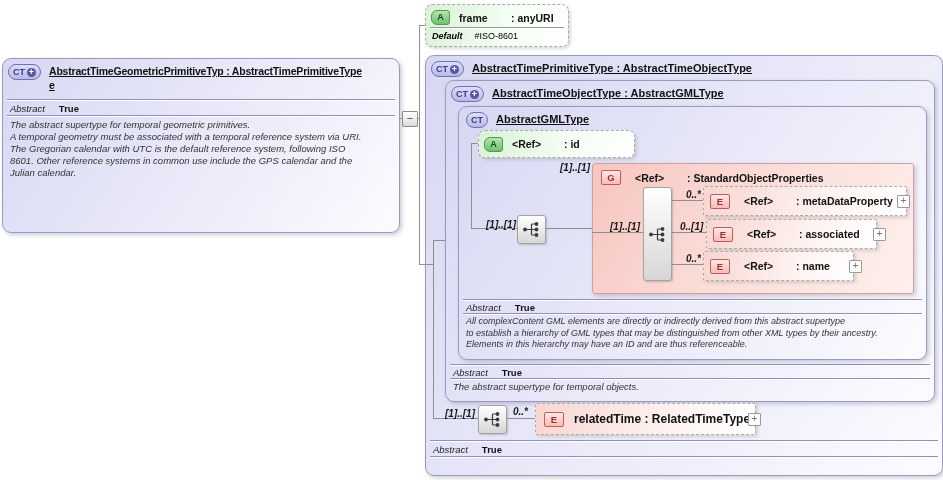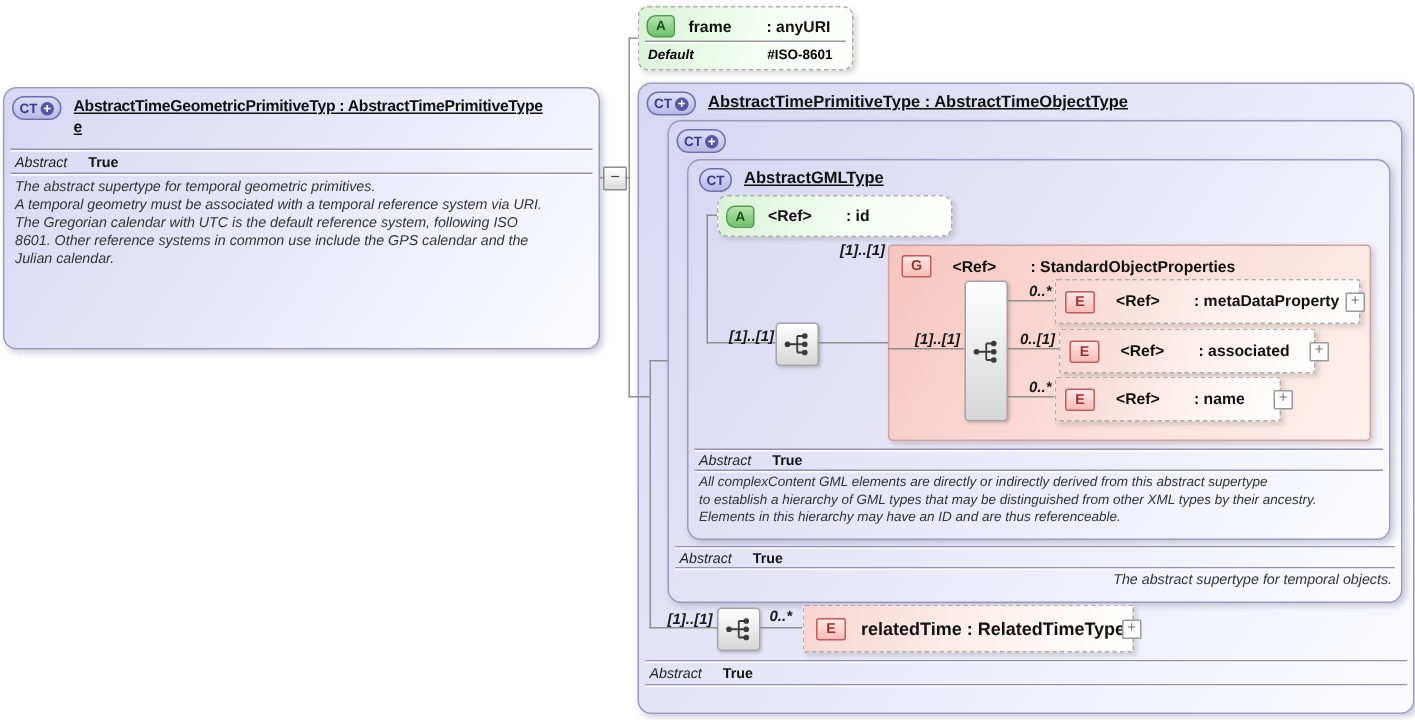--- a/index.html
+++ b/index.html
@@ -75,21 +75,21 @@
     position:absolute;width:11px;height:11px;border:1px solid #9a9a9a;background:#fdfdfd;
     font-size:10px;line-height:9px;text-align:center;color:#777;border-radius:1px;
   }
   .minushandle{
     position:absolute;left:402px;top:111px;width:14px;height:14px;border:1px solid #8d8d8d;
     background:linear-gradient(#ffffff,#dcdcdc);color:#444;font-size:11px;line-height:12px;
     text-align:center;border-radius:1px;
   }
   .framebox .defrow{position:absolute;left:6px;top:26px;font-size:9px;display:flex;gap:12px;align-items:baseline;}
   .framebox .defrow .lab{font-style:italic;font-weight:bold;}
-  .framebox .defrow .val{font-weight:bold;margin-left:37px;}
+  .framebox .defrow .val{font-weight:normal;}
 </style>
 </head>
 <body>
 
 <div class="cbox" style="left:2px;top:58px;width:396px;height:173px;">
   <div class="hdr">
     <span class="ct-icon">
         <span>CT</span>
         <span class="ct-plus">+</span>
       </span>
@@ -138,28 +138,29 @@
   </div>
   <div class="sep" style="top:400px;"></div>
 </div>
 
 <div class="cbox" style="left:445px;top:80px;width:488px;height:320px;">
   <div class="hdr">
     <span class="ct-icon">
         <span>CT</span>
         <span class="ct-plus">+</span>
       </span>
+    <span class="title">AbstractTimeObjectType : AbstractGMLType</span>
   </div>
   <div class="sep" style="top:283px;"></div>
   <div class="absrow" style="top:286px;">
     <span class="lab">Abstract</span>
     <span class="val">True</span>
   </div>
   <div class="sep" style="top:297px;"></div>
-  <div class="doc" style="left:7px;top:300px;right:6px;text-align:right;">The abstract supertype for temporal objects.</div>
+  <div class="doc" style="left:7px;top:300px;right:6px;">The abstract supertype for temporal objects.</div>
 </div>
 
 <div class="cbox" style="left:458px;top:106px;width:467px;height:252px;">
   <div class="hdr" style="left:7px;">
     <span class="ct-icon">
         <span>CT</span>
       </span>
     <span class="title">AbstractGMLType</span>
   </div>
   <div class="sep" style="top:192px;"></div>

